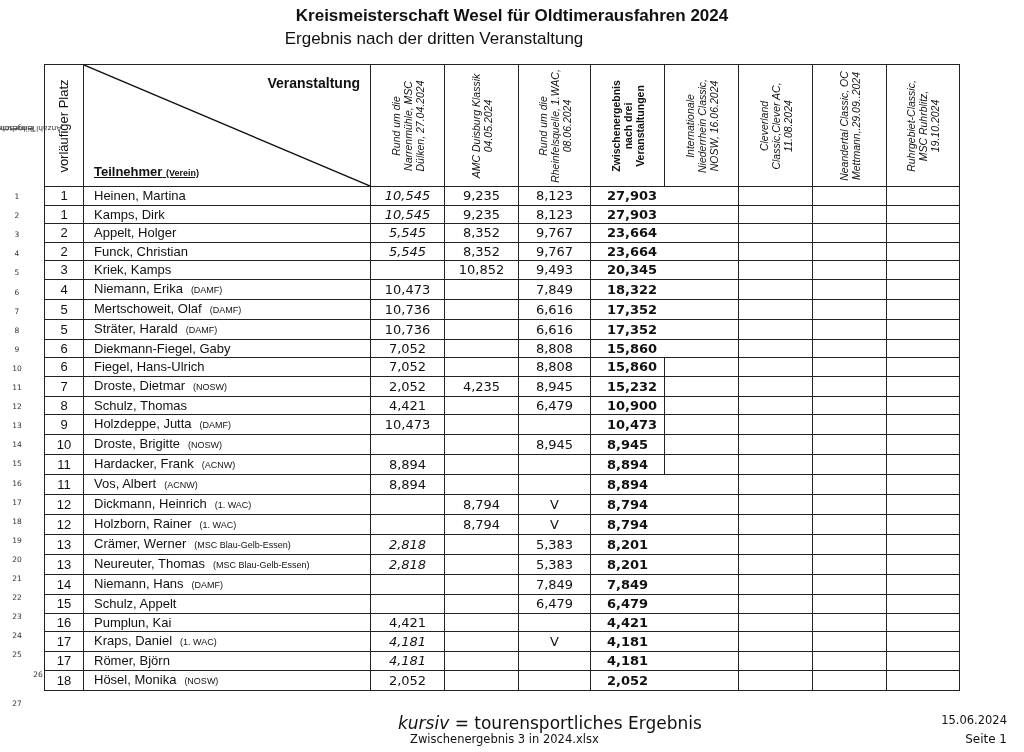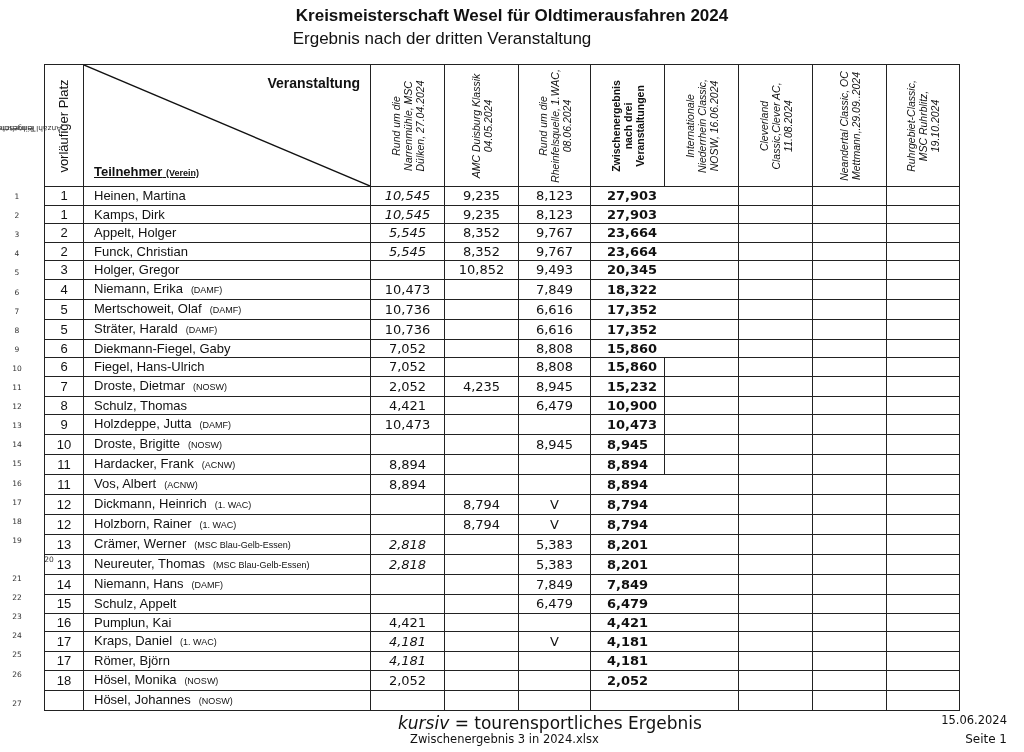--- a/index.html
+++ b/index.html
@@ -1,18 +1,18 @@
 <!DOCTYPE html>
 <html><head>
 <meta charset="utf-8">
 <style>
   html, body { margin:0; padding:0; background:#ffffff; }
   body { width:1024px; height:752px; position:relative; overflow:hidden; font-family:"Liberation Sans", sans-serif; color:#111; }
   .title { position:absolute; left:0; width:1024px; top:6px; text-align:center; font-weight:bold; font-size:17px; }
-  .subtitle { position:absolute; left:0; width:868px; top:29px; text-align:center; font-size:17px;margin-left:8px; }
+  .subtitle { position:absolute; left:0; width:868px; top:29px; text-align:center; font-size:17px; }
   .side-label { position:absolute; left:0; top:68px; width:30px; height:120px; }
   .side-label span { position:absolute; left:50%; top:50%; transform:translate(-50%,-50%) rotate(-90deg); white-space:nowrap; font-family:"DejaVu Sans", sans-serif; font-size:7.5px; line-height:10px; text-align:center; color:#333; }
   .counter { position:absolute; left:0; width:34px; text-align:center; font-family:"DejaVu Sans", sans-serif; font-size:7.5px; color:#333; }
 
   table.grid { position:absolute; left:44px; top:64px; border-collapse:collapse; table-layout:fixed; }
   table.grid td, table.grid th { border:1.6px solid #222; padding:0; height:17.5px; font-size:13px; line-height:17px; overflow:hidden; white-space:nowrap; }
   table.grid th { height:121px; position:relative; font-weight:normal; vertical-align:middle; }
   .rot { position:absolute; left:50%; top:50%; transform:translate(-50%,-50%) rotate(-90deg); white-space:nowrap; text-align:center; font-size:10.5px; line-height:12px; font-style:italic; }
   .rot.big { font-size:13px; font-style:normal; }
   .rot.bold { font-weight:bold; font-style:normal; font-size:10.5px; }
@@ -59,27 +59,27 @@
     <div class="counter" style="top: 363.9px;">10</div>
     <div class="counter" style="top: 383px;">11</div>
     <div class="counter" style="top: 402.1px;">12</div>
     <div class="counter" style="top: 421.2px;">13</div>
     <div class="counter" style="top: 440.3px;">14</div>
     <div class="counter" style="top: 459.4px;">15</div>
     <div class="counter" style="top: 478.5px;">16</div>
     <div class="counter" style="top: 497.6px;">17</div>
     <div class="counter" style="top: 516.7px;">18</div>
     <div class="counter" style="top: 535.8px;">19</div>
-    <div class="counter" style="top: 554.9px; padding-left: 32px;">20</div>
+    <div class="counter" style="top: 554.9px;">20</div>
     <div class="counter" style="top: 574px;">21</div>
     <div class="counter" style="top: 593.1px;">22</div>
     <div class="counter" style="top: 612.2px;">23</div>
     <div class="counter" style="top: 631.3px;">24</div>
     <div class="counter" style="top: 650.4px;">25</div>
-    <div class="counter" style="top: 669.5px;">26</div>
+    <div class="counter" style="top: 669.5px; padding-left: 21px;">26</div>
     <div class="counter" style="top: 699px;">27</div>
   </div>
 
 <table class="grid">
   <colgroup>
     <col style="width:39px">
       <col style="width:287px">
       <col style="width:74px">
       <col style="width:74px">
       <col style="width:72px">
@@ -171,21 +171,21 @@
         <td class="num">8,352</td>
         <td class="num">9,767</td>
         <td class="total norb">23,664</td>
         <td class="nolb"></td>
         <td class=""></td>
         <td class=""></td>
         <td class=""></td>
       </tr>
       <tr>
         <td class="place">3</td>
-        <td class="name"><span>Holger, Gregor</span></td>
+        <td class="name"><span>Kriek, Kamps</span></td>
         <td class="num"></td>
         <td class="num">10,852</td>
         <td class="num">9,493</td>
         <td class="total norb">20,345</td>
         <td class="nolb"></td>
         <td class=""></td>
         <td class=""></td>
         <td class=""></td>
       </tr>
       <tr>
@@ -433,31 +433,19 @@
         <td class="name"><span>Hösel, Monika</span><span class="club">(NOSW)</span></td>
         <td class="num">2,052</td>
         <td class="num"></td>
         <td class="num"></td>
         <td class="total norb">2,052</td>
         <td class="nolb"></td>
         <td class=""></td>
         <td class=""></td>
         <td class=""></td>
       </tr>
-      <tr>
-        <td class="place"></td>
-        <td class="name"><span>Hösel, Johannes</span><span class="club">(NOSW)</span></td>
-        <td class="num"></td>
-        <td class="num"></td>
-        <td class="num"></td>
-        <td class="total norb"></td>
-        <td class="nolb"></td>
-        <td class=""></td>
-        <td class=""></td>
-        <td class=""></td>
-      </tr>
     </tbody>
 </table>
 
 <div class="footer-note"><i>kursiv</i><span> = tourensportliches Ergebnis</span></div>
 <div class="footer-file">Zwischenergebnis 3 in 2024.xlsx</div>
 <div class="footer-date">15.06.2024</div>
 <div class="footer-page">Seite 1</div>
 
 </body></html>

